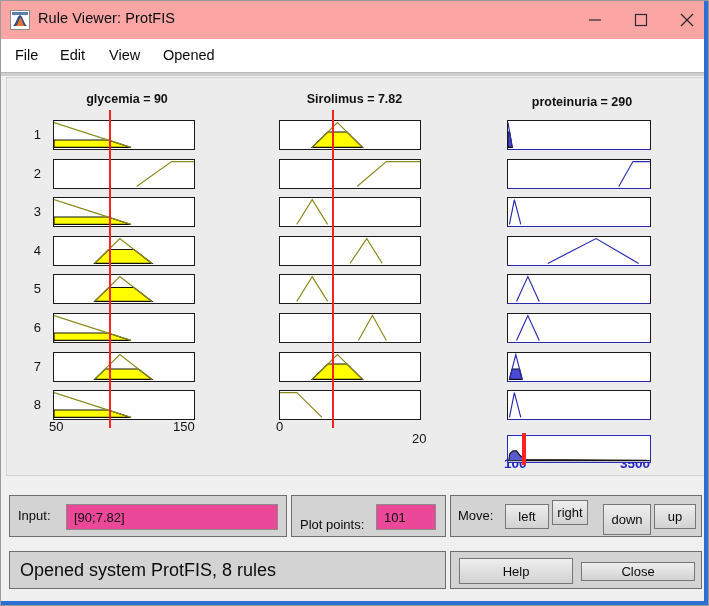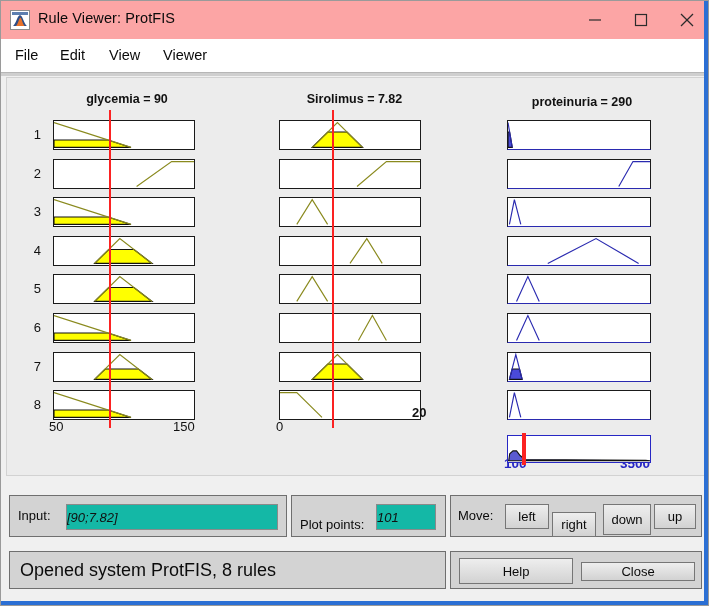--- a/index.html
+++ b/index.html
@@ -154,31 +154,30 @@
     box-sizing: border-box;
   }
   .panel-lbl {
     position: absolute;
     font-size: 13px;
     color: #0b0b0b;
     white-space: nowrap;
   }
   .textfield {
     position: absolute;
-    background: #14b8a6;
+    background: #ec4899;
     border: 1px solid #8a8a8a;
     box-sizing: border-box;
     font-size: 13px;
     color: #111;
     display: flex;
     align-items: center;
-    padding-left: 0;
+    padding-left: 7px;
     font-family: "Liberation Sans", sans-serif;
     outline: none;
-    font-style: italic;
   }
   .pushbtn {
     position: absolute;
     background: linear-gradient(#eeeeee, #d2d2d2);
     border: 1px solid #767676;
     box-sizing: border-box;
     font-size: 13px;
     color: #0b0b0b;
     display: flex;
     align-items: center;
@@ -242,21 +241,21 @@
         <line x1="1.5" y1="1.5" x2="13.5" y2="13.5" stroke="#2b2b2b" stroke-width="1.3"></line>
         <line x1="13.5" y1="1.5" x2="1.5" y2="13.5" stroke="#2b2b2b" stroke-width="1.3"></line>
       </svg>
     </div>
   </div>
 
   <div class="menubar">
     <div class="menu-item" style="left:10px">File</div>
     <div class="menu-item" style="left:55px">Edit</div>
     <div class="menu-item" style="left:104px">View</div>
-    <div class="menu-item" style="left:158px">Viewer</div>
+    <div class="menu-item" style="left:158px">Opened</div>
   </div>
   <div class="menu-sep"></div>
 
   <div class="plot-panel">
     <div class="col-title" style="left:50px;  top:14px; width:140px;">glycemia = 90</div>
     <div class="col-title" style="left:275px; top:14px; width:145px;">Sirolimus = 7.82</div>
     <div class="col-title" style="left:500px; top:17px; width:150px;">proteinuria = 290</div>
 
     <div id="rule-grid">
         <div class="row-num" style="left: 18px; top: 49px;">1</div>
@@ -399,21 +398,21 @@
           </svg>
         </div>
       </div>
 
     <div class="redline" style="left:102px; top:32px;  height:318px;"></div>
     <div class="redline" style="left:325px; top:32px;  height:318px;"></div>
 
     <div class="axis-lbl" style="left:42px;  top:341px;">50</div>
     <div class="axis-lbl" style="left:166px; top:341px;">150</div>
     <div class="axis-lbl" style="left:269px; top:341px;">0</div>
-    <div class="axis-lbl" style="left:405px; top:327px;font-weight:bold;">20</div>
+    <div class="axis-lbl" style="left:405px; top:353px;">20</div>
     <div class="axis-lbl blue" style="left:497px; top:378px;">100</div>
     <div class="axis-lbl blue" style="left:613px; top:378px;">3500</div>
   <div class="aggbox" style="left: 500px; top: 356.8px; width: 144px; height: 28px;">
         <svg viewBox="0 0 140.8 24.8" preserveAspectRatio="none">
           <polygon points="0,23.6 0.7040000000000001,23.6 1.6896000000000002,16.88 4.928000000000001,14.192000000000002 8.448,14.192000000000002 11.968000000000002,18.672 16.896,22.48 136.576,23.152 140.8,23.6" fill="#5a5ad0" stroke="#111" stroke-width="1.1"></polygon>
         </svg>
       </div>
       <div class="redline" style="left: 515.12px; top: 354.8px; height: 32px; width: 4px;"></div>
     </div>
 
@@ -423,21 +422,21 @@
   </div>
 
   <div class="panel" style="left:290px; top:494px; width:155px; height:42px;">
     <div class="panel-lbl" style="left:8px; top:21px;">Plot points:</div>
     <input class="textfield" style="left: 84px; top: 8px; width: 60px; height: 26px;" value="101">
   </div>
 
   <div class="panel" style="left:449px; top:494px; width:252px; height:42px;">
     <div class="panel-lbl" style="left:7px; top:12px;">Move:</div>
     <div class="pushbtn" style="left:54px;  top:8px; width:44px; height:25px;">left</div>
-    <div class="pushbtn" style="left:101px; top:16px; width:44px; height:25px;">right</div>
+    <div class="pushbtn" style="left:101px; top:4px; width:36px; height:25px;">right</div>
     <div class="pushbtn" style="left:152px; top:8px; width:48px; height:31px;">down</div>
     <div class="pushbtn" style="left:203px; top:8px; width:42px; height:25px;">up</div>
   </div>
 
   <div class="statusbar" style="left:8px; top:550px; width:437px; height:38px;">Opened system ProtFIS, 8 rules</div>
 
   <div class="panel" style="left:449px; top:550px; width:252px; height:38px;">
     <div class="pushbtn" style="left:8px;   top:6px; width:114px; height:26px;">Help</div>
     <div class="pushbtn" style="left:130px; top:10px; width:114px; height:19px;">Close</div>
   </div>

